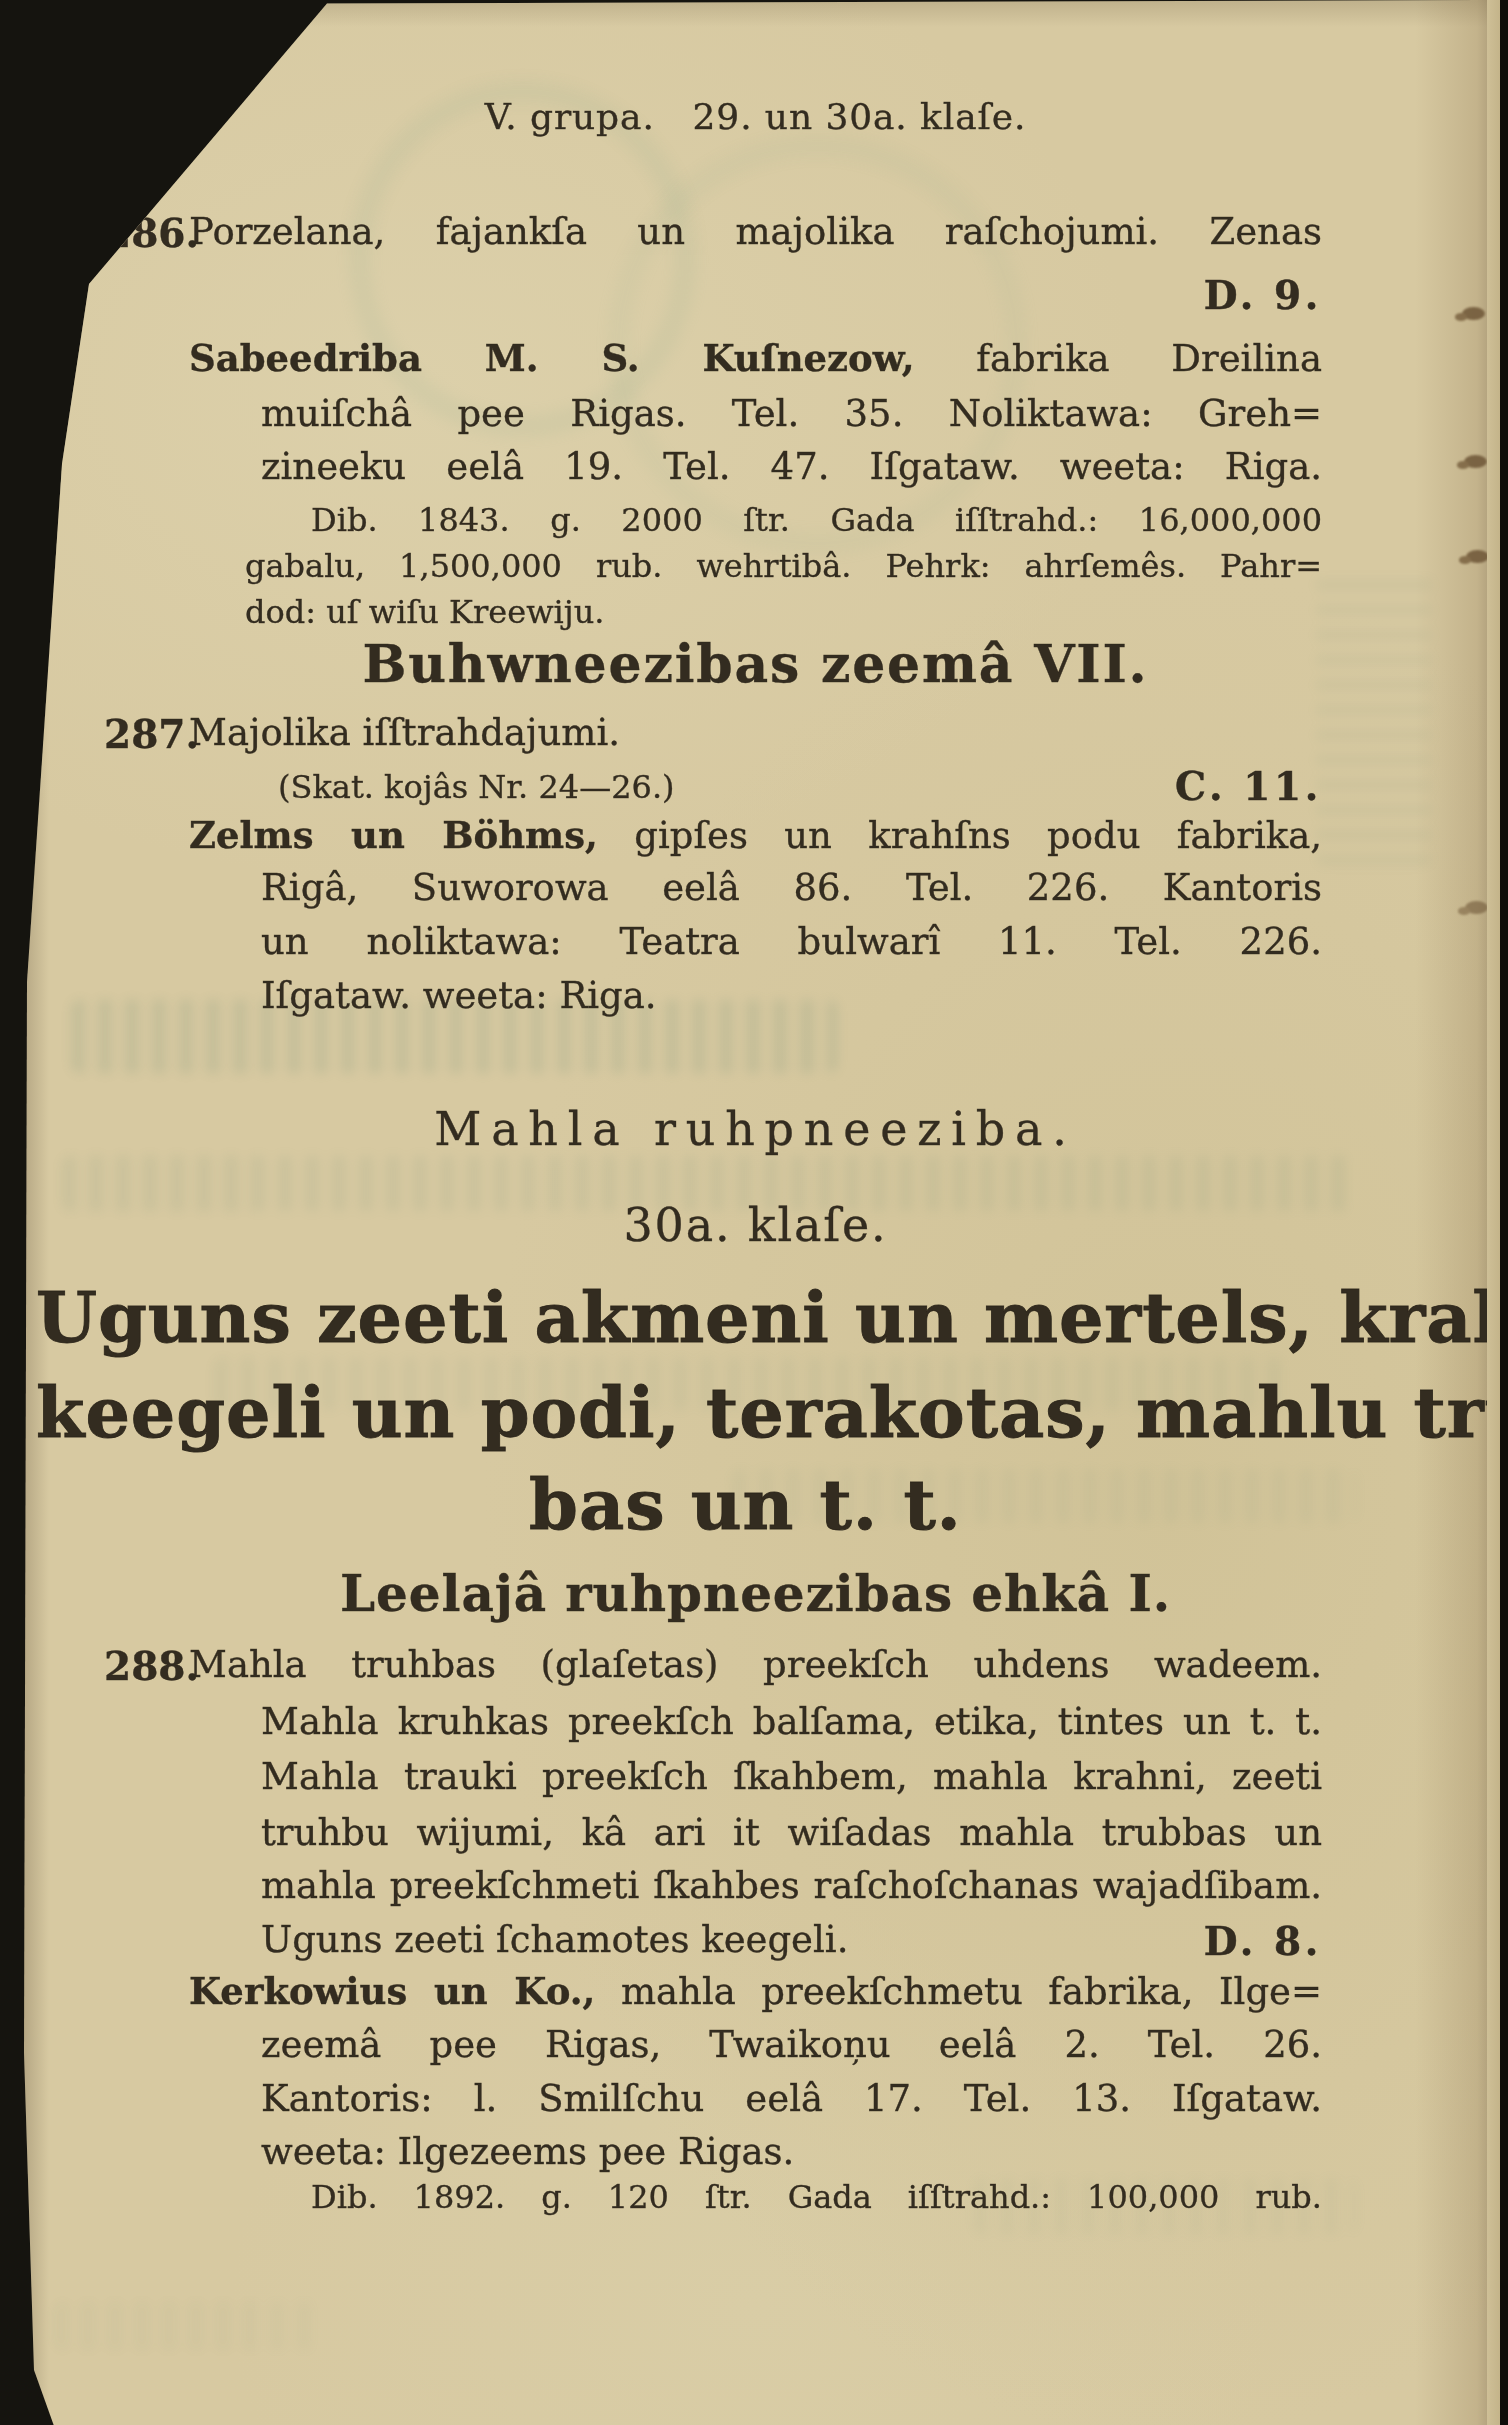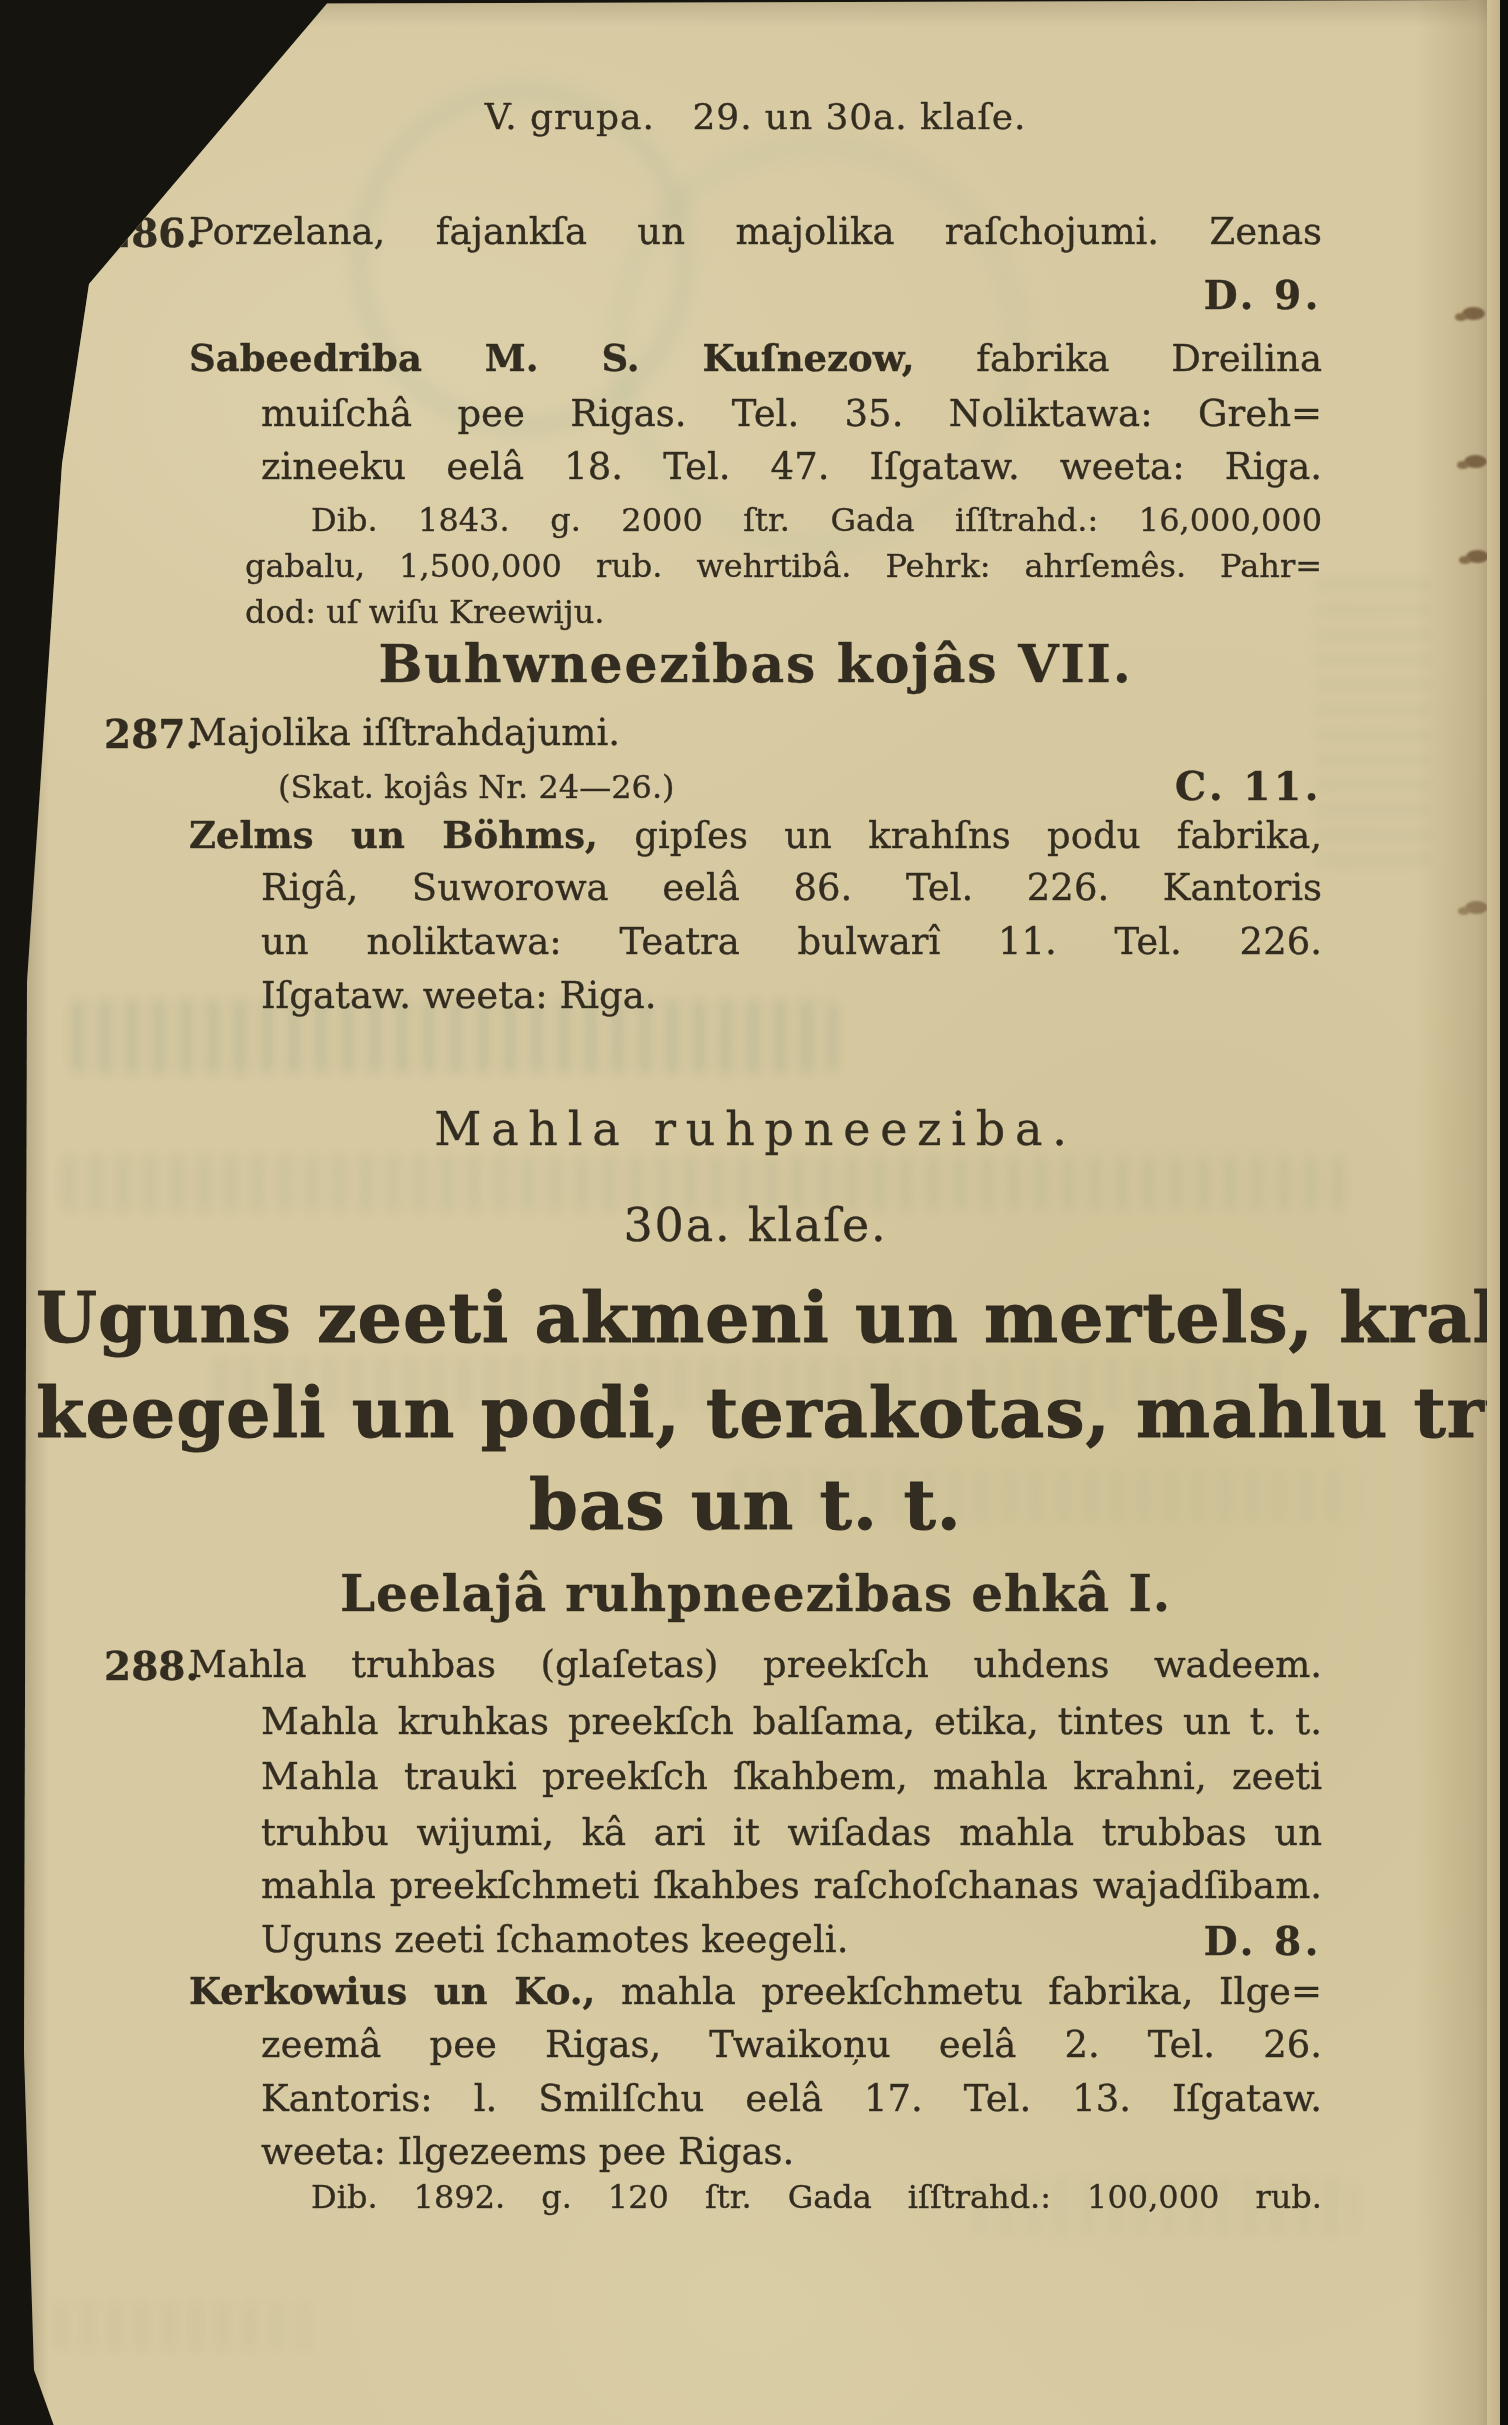--- a/index.html
+++ b/index.html
@@ -89,26 +89,26 @@
     <div class="t first just" style="top:211px;">Porzelana, fajankſa un majolika raſchojumi. Zenas</div>
     <div class="t" style="left:287px;right:178px;top:273px;">
       <span class="code">D. 9.</span>
     </div>
 
     <div class="t first just" style="top:337px;">
       <span class="b">Sabeedriba M. S. Kuſnezow,</span>
       <span>fabrika Dreilina</span>
     </div>
     <div class="t cont just" style="top:393px;">muiſchâ pee Rigas. Tel. 35. Noliktawa: Greh=</div>
-    <div class="t cont just" style="top:446px;">zineeku eelâ 18. Tel. 47. Iſgataw. weeta: Riga.</div>
+    <div class="t cont just" style="top:446px;">zineeku eelâ 19. Tel. 47. Iſgataw. weeta: Riga.</div>
     <div class="t small just" style="left:311px;right:178px;top:502px;">Dib. 1843. g. 2000 ſtr. Gada iſſtrahd.: 16,000,000</div>
     <div class="t small just" style="left:245px;right:178px;top:548px;">gabalu, 1,500,000 rub. wehrtibâ. Pehrk: ahrſemês. Pahr=</div>
     <div class="t small" style="left:245px;right:178px;top:594px;">dod: uſ wiſu Kreewiju.</div>
 
-    <div class="t h-vii ctr nowrap" style="left:189px;right:178px;top:634px;">Buhwneezibas kojâs VII.</div>
+    <div class="t h-vii ctr nowrap" style="left:189px;right:178px;top:634px;">Buhwneezibas zeemâ VII.</div>
 
     <span class="t num" style="top:712px;">287.</span>
     <div class="t first" style="top:712px;">Majolika iſſtrahdajumi.</div>
     <div class="t small" style="left:278px;right:178px;top:769px;">
       <span>(Skat. kojâs Nr. 24—26.)</span>
       <span class="code" style="top:-5.4px;">C. 11.</span>
     </div>
 
     <div class="t first just" style="top:814px;">
       <span class="b">Zelms un Böhms,</span>

